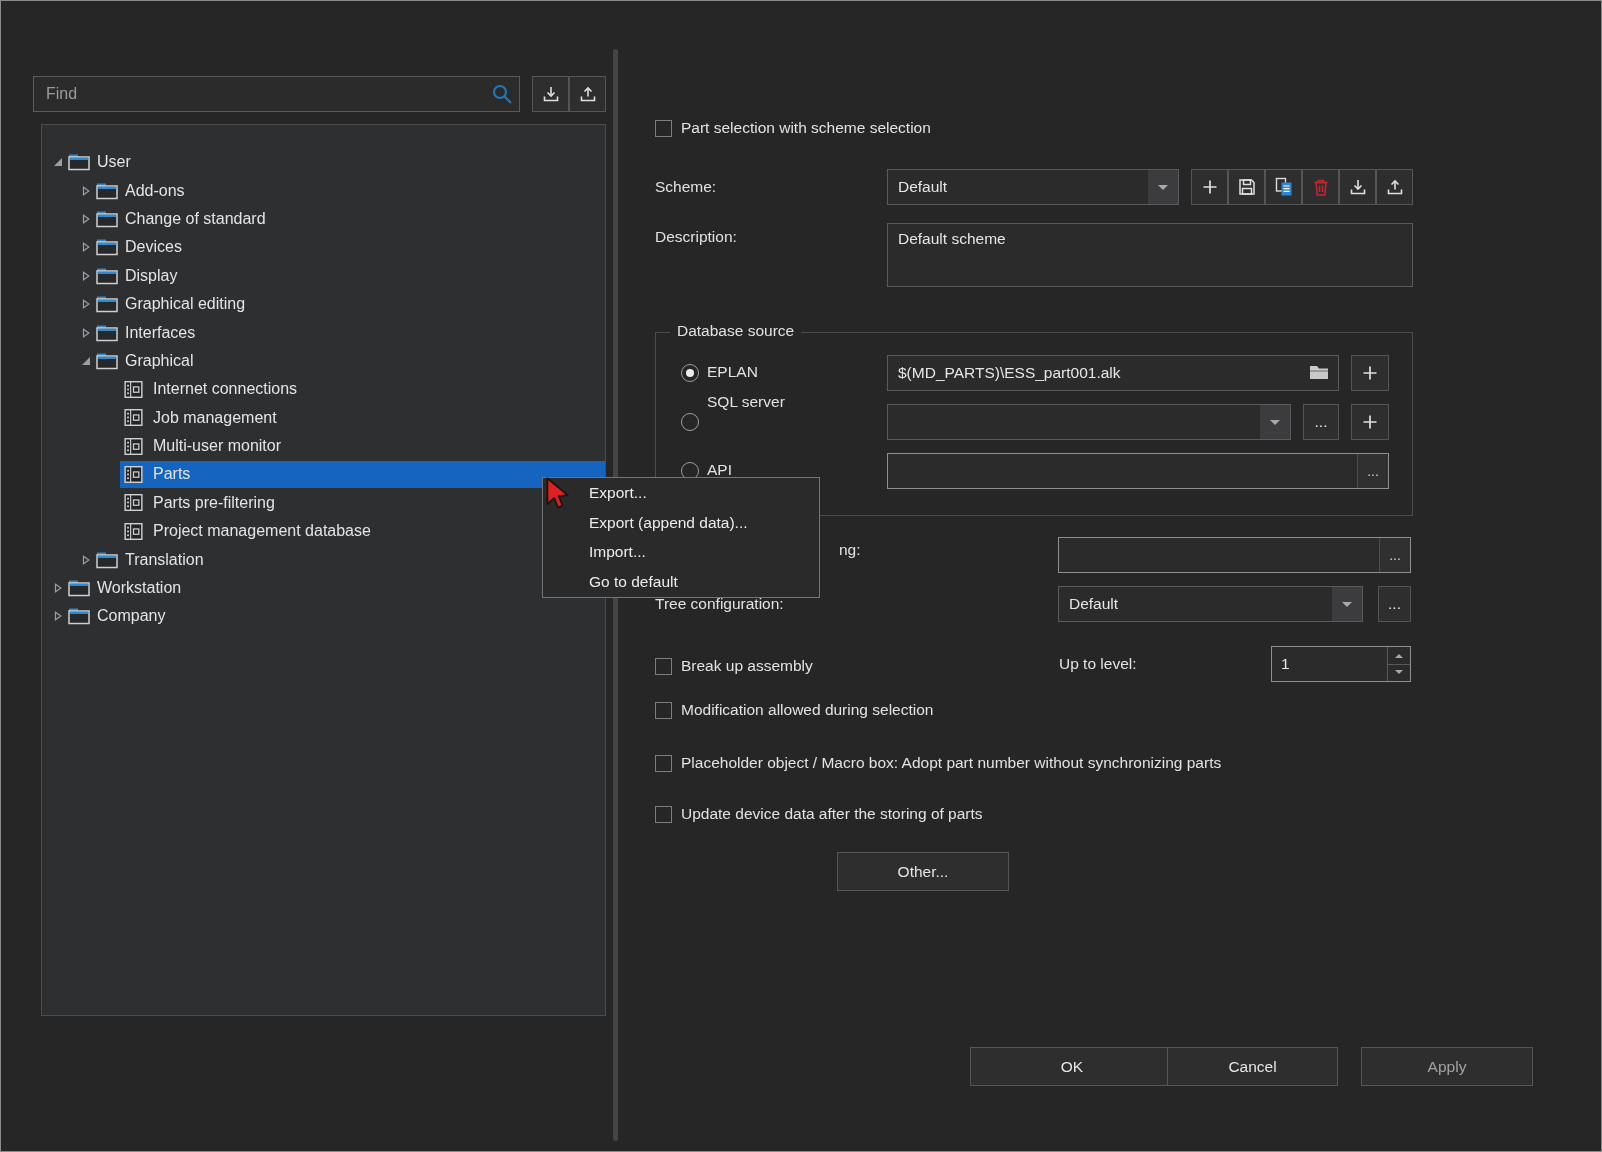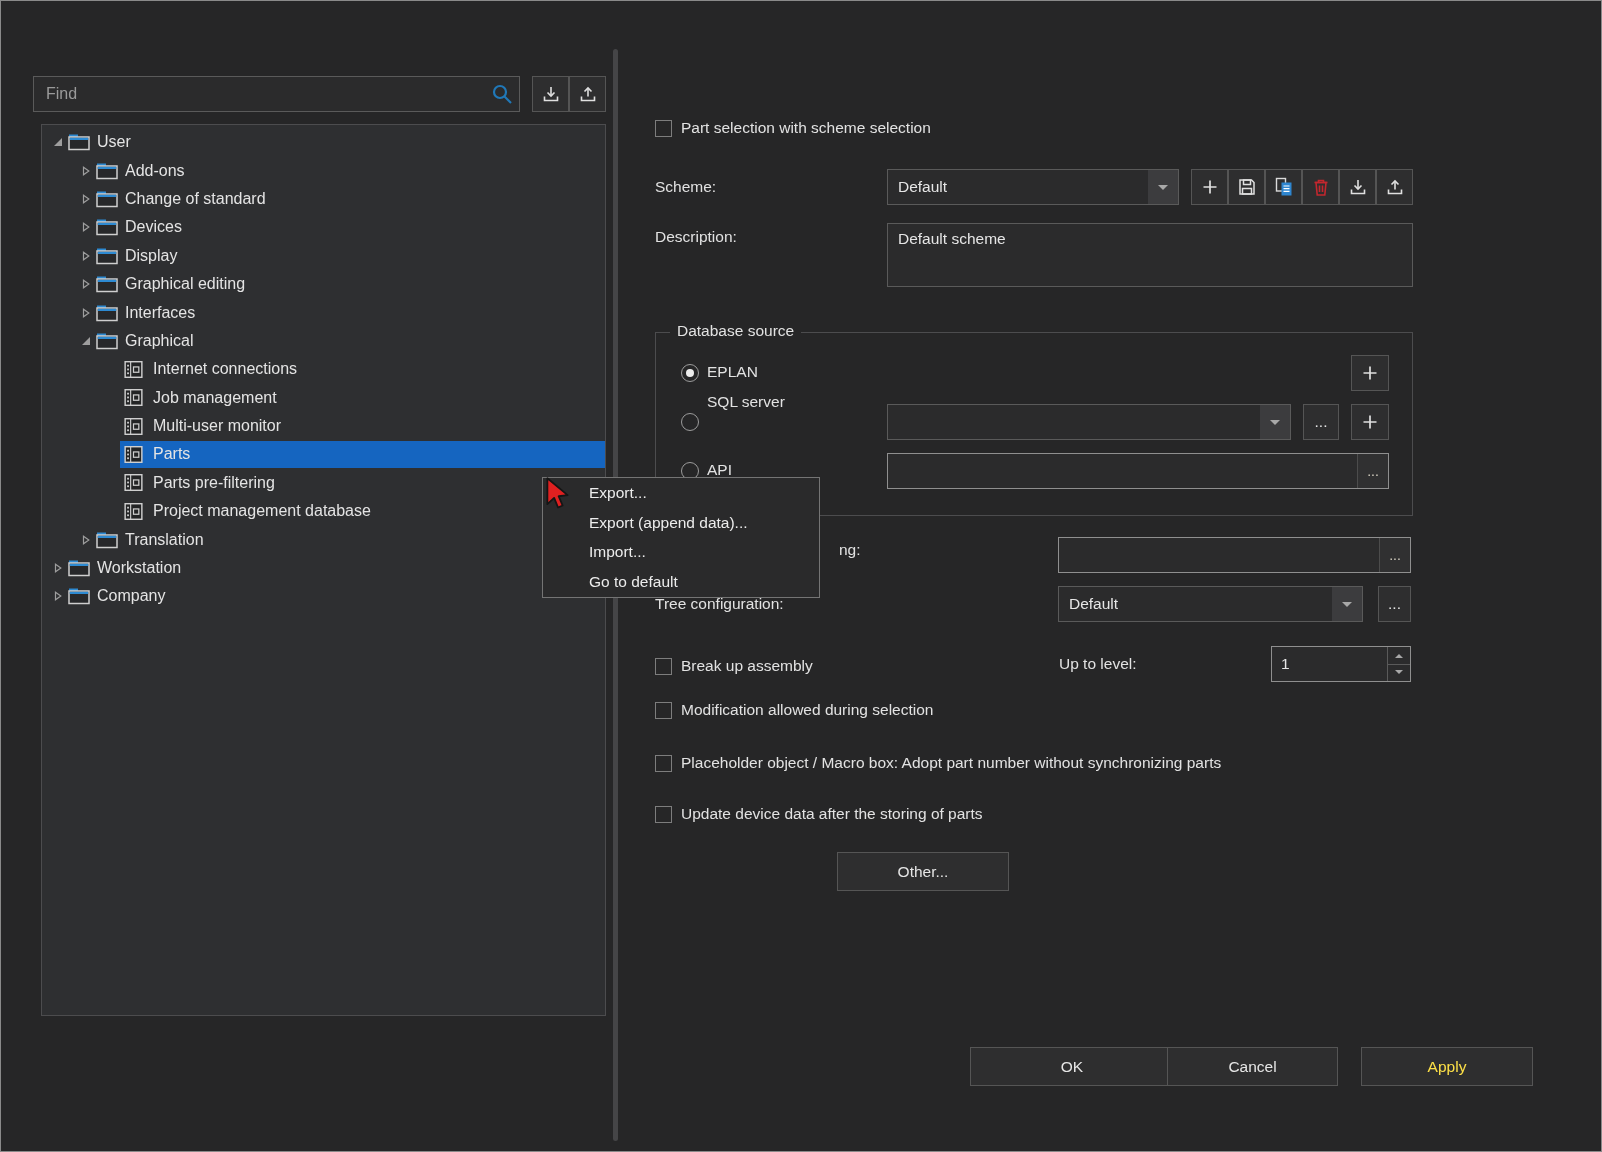--- a/index.html
+++ b/index.html
@@ -20,21 +20,21 @@
   
   .lbl{position:absolute;font-size:15.5px;color:#e2e2e2;white-space:nowrap;}
   .field{position:absolute;background:#2b2b2c;border:1px solid #5a5a5a;box-sizing:border-box;
     font-size:15.5px;color:#e6e6e6;display:flex;align-items:center;padding:0 10px;overflow:hidden;}
   .field.light{border-color:#8f8f8f;}
   .dd-arrow{position:absolute;right:0;top:0;bottom:0;width:30px;background:#3c3c3e;
     display:flex;align-items:center;justify-content:center;}
   .chev{width:0;height:0;border:5px solid transparent;border-top-color:#a8a8a8;margin-top:5px;}
   .btn{position:absolute;background:#2e2e2f;border:1px solid #555;box-sizing:border-box;
     display:flex;align-items:center;justify-content:center;font-size:15.5px;color:#e6e6e6;}
-  .btn.disabled{color:#fde047;}
+  .btn.disabled{color:#a3a3a3;}
   .checkbox{position:absolute;width:17px;height:17px;border:1px solid #7d7d7d;
     box-sizing:border-box;background:transparent;}
   .radio{position:absolute;width:18px;height:18px;border:1px solid #9b9b9b;border-radius:50%;
     box-sizing:border-box;}
   .radio.checked::after{content:"";position:absolute;inset:4px;border-radius:50%;background:#ececec;}
   .inner-more{position:absolute;right:0;top:0;bottom:0;width:30px;background:#303031;
     border-left:1px solid #4c4c4c;display:flex;align-items:center;justify-content:center;
     color:#d8d3c4;font-size:14px;}
   
   .findwrap{position:absolute;left:32px;top:75px;width:487px;height:36px;}
@@ -103,21 +103,21 @@
   </div>
   <div class="btn tool" style="left:568px;top:75px;">
     <svg viewBox="0 0 22 22" width="22" height="22" fill="none" stroke="#e0e0e0" stroke-width="1.6">
       <path d="M11 13.5 V5"></path>
         <path d="M7.5 8.5 L11 5 L14.5 8.5"></path>
         <path d="M4.5 13.5 V17.5 H17.5 V13.5"></path>
     </svg>
   </div>
 
   <div class="treebox">
-      <div class="tree-row" style="padding-left: 8px;">
+      <div class="tree-row" style="padding-left: 8px; margin-top: 20px;">
         <span class="expander">
           <svg viewBox="0 0 10 10" width="10" height="10">
             <path d="M9 1 V9 H1 Z" fill="#9e9e9e"></path>
           </svg>
         </span>
         <span class="node-icon">
           <svg viewBox="0 0 22 18" width="22" height="18">
             <rect x="1" y="1.5" width="9" height="5" fill="var(--folder-blue)"></rect>
             <rect x="1" y="4" width="20" height="12.5" fill="#27282a" stroke="#cfcfcf" stroke-width="1.5"></rect>
             <rect x="1.8" y="4.8" width="18.4" height="2.2" fill="var(--folder-blue)"></rect>
@@ -421,20 +421,29 @@
   <div class="field descbox" style="left:886px;top:222px;width:526px;height:64px;">
     <span>Default scheme</span>
   </div>
 
   <div class="groupbox">
     <span class="legend">Database source</span>
   </div>
 
   <span class="radio checked" style="left:680px;top:363px;"></span>
   <span class="lbl" style="left:706px;top:362px;">EPLAN</span>
+  <div class="field" style="left:886px;top:354px;width:452px;height:36px;">
+    <span>$(MD_PARTS)\ESS_part001.alk</span>
+    <span style="position:absolute;right:8px;top:7px;">
+      <svg viewBox="0 0 22 18" width="22" height="18">
+        <path d="M2 3 H9 L11 5.5 H20 V16 H2 Z" fill="#c9c9c9"></path>
+        <path d="M2 8 H20" stroke="#6e6e6e" stroke-width="1"></path>
+      </svg>
+    </span>
+  </div>
   <div class="btn" style="left:1350px;top:354px;width:38px;height:36px;">
     <svg viewBox="0 0 22 22" width="22" height="22" fill="none" stroke="#e0e0e0" stroke-width="1.7">
         <path d="M11 4.5 V17.5 M4.5 11 H17.5"></path>
       </svg>
   </div>
 
   <span class="radio" style="left:680px;top:412px;"></span>
   <span class="lbl" style="left:706px;top:392px;">SQL server</span>
   <div class="field" style="left:886px;top:403px;width:404px;height:36px;">
     <span class="dd-arrow">

